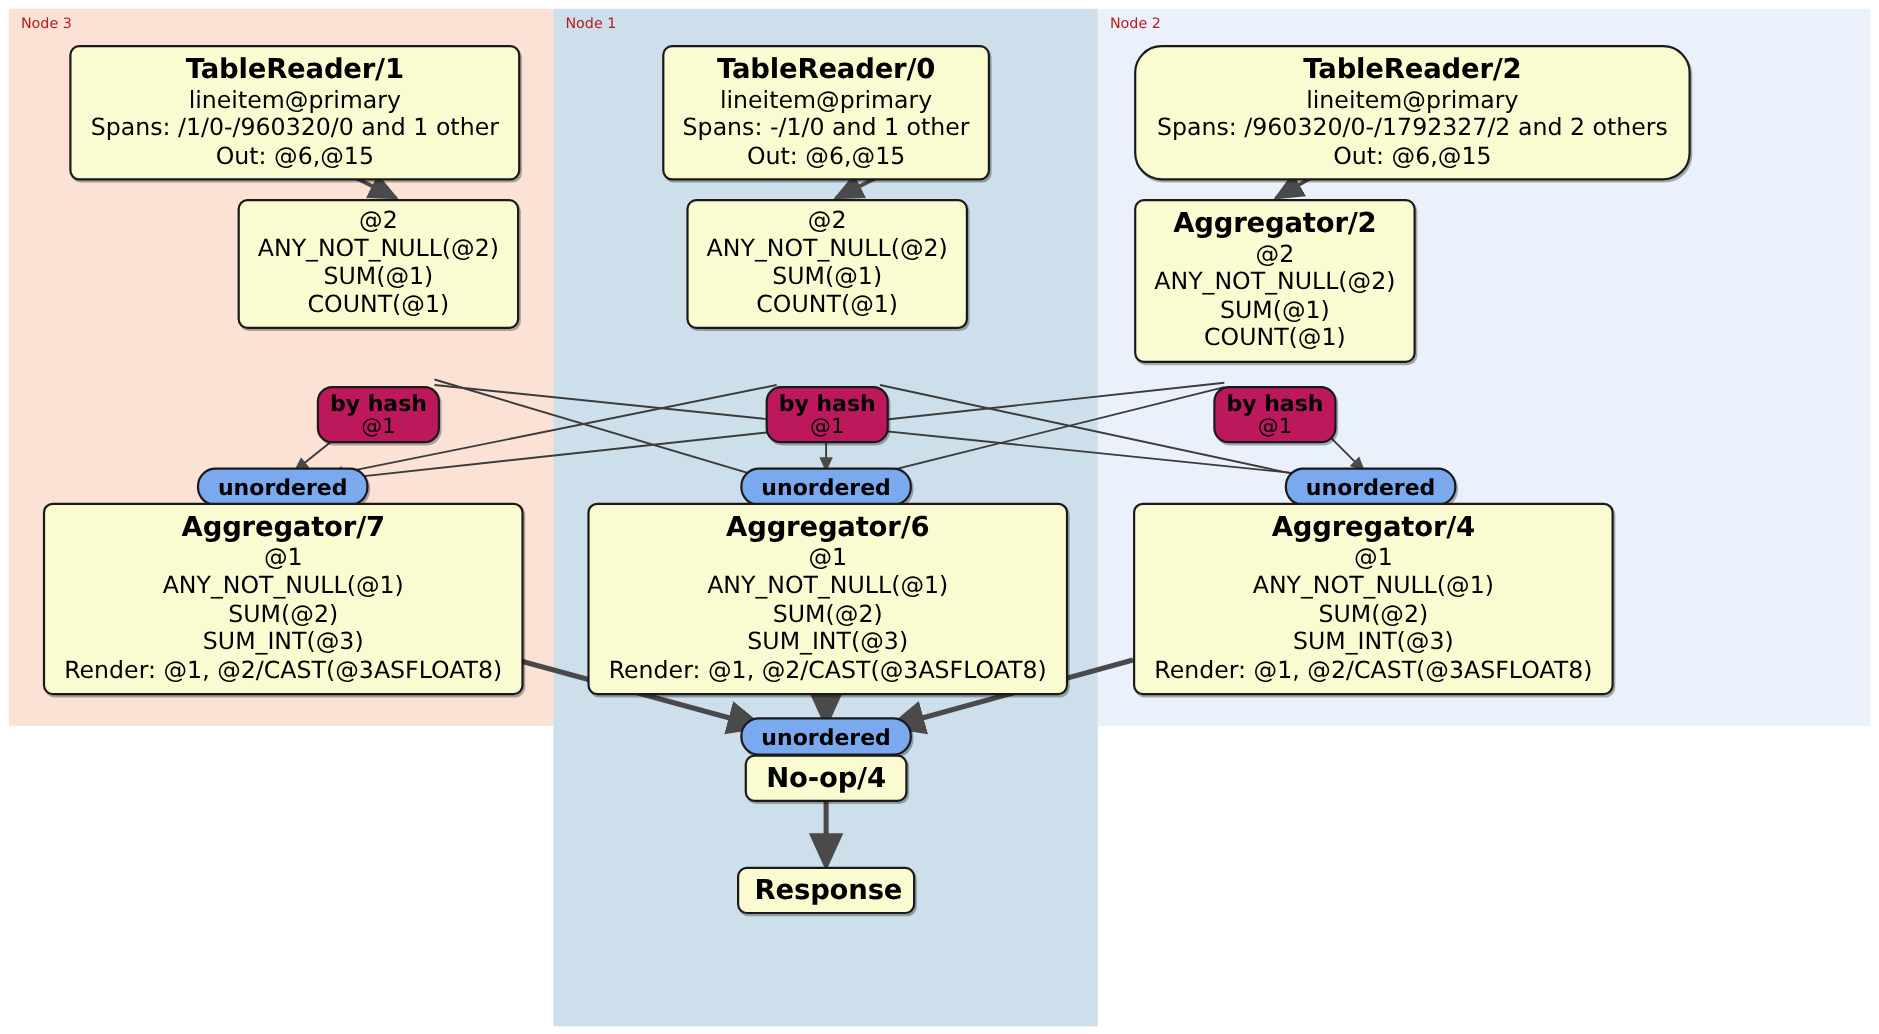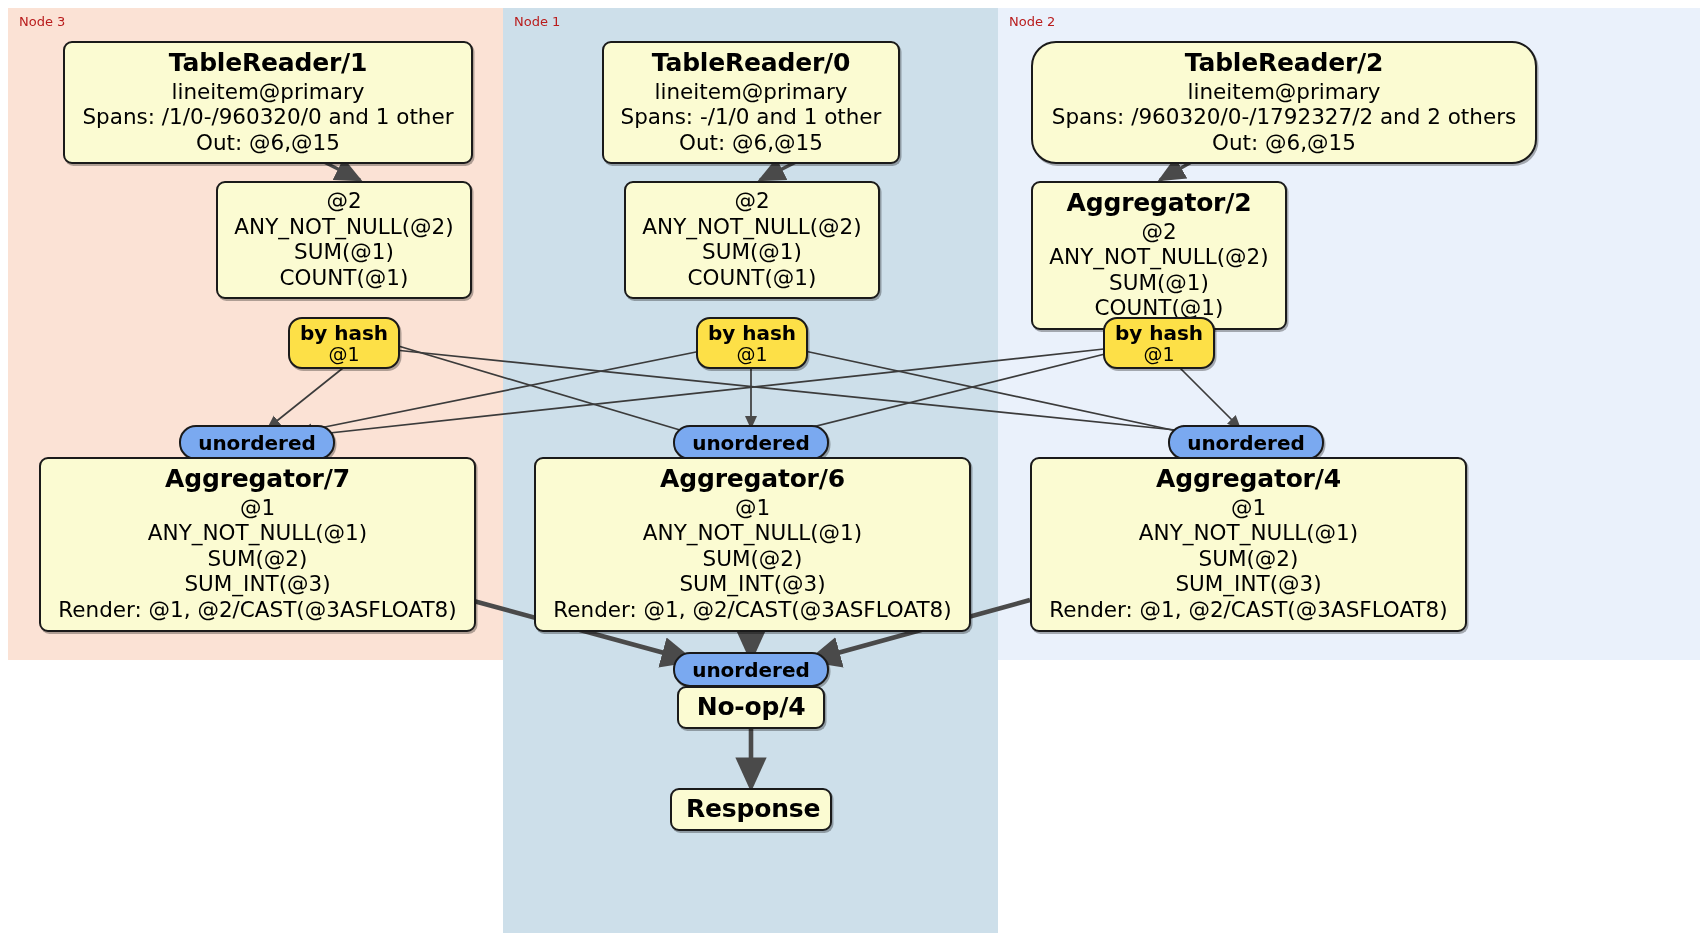--- a/index.html
+++ b/index.html
@@ -90,22 +90,23 @@
     font-weight: bold;
     font-size: 20px;
     white-space: nowrap;
   }
   .badge .bsub {
     display: block;
     font-size: 19px;
     white-space: nowrap;
   }
   .badge.hash {
-    background: #fde047;
+    background: #be185d;
     border-radius: 14px;
+    margin-top: 34px;
   }
   .badge.unord {
     background: #7aa9f0;
     border-radius: 17px;
     padding-top: 5px;
   }
 </style>
 </head>
 <body>
 

